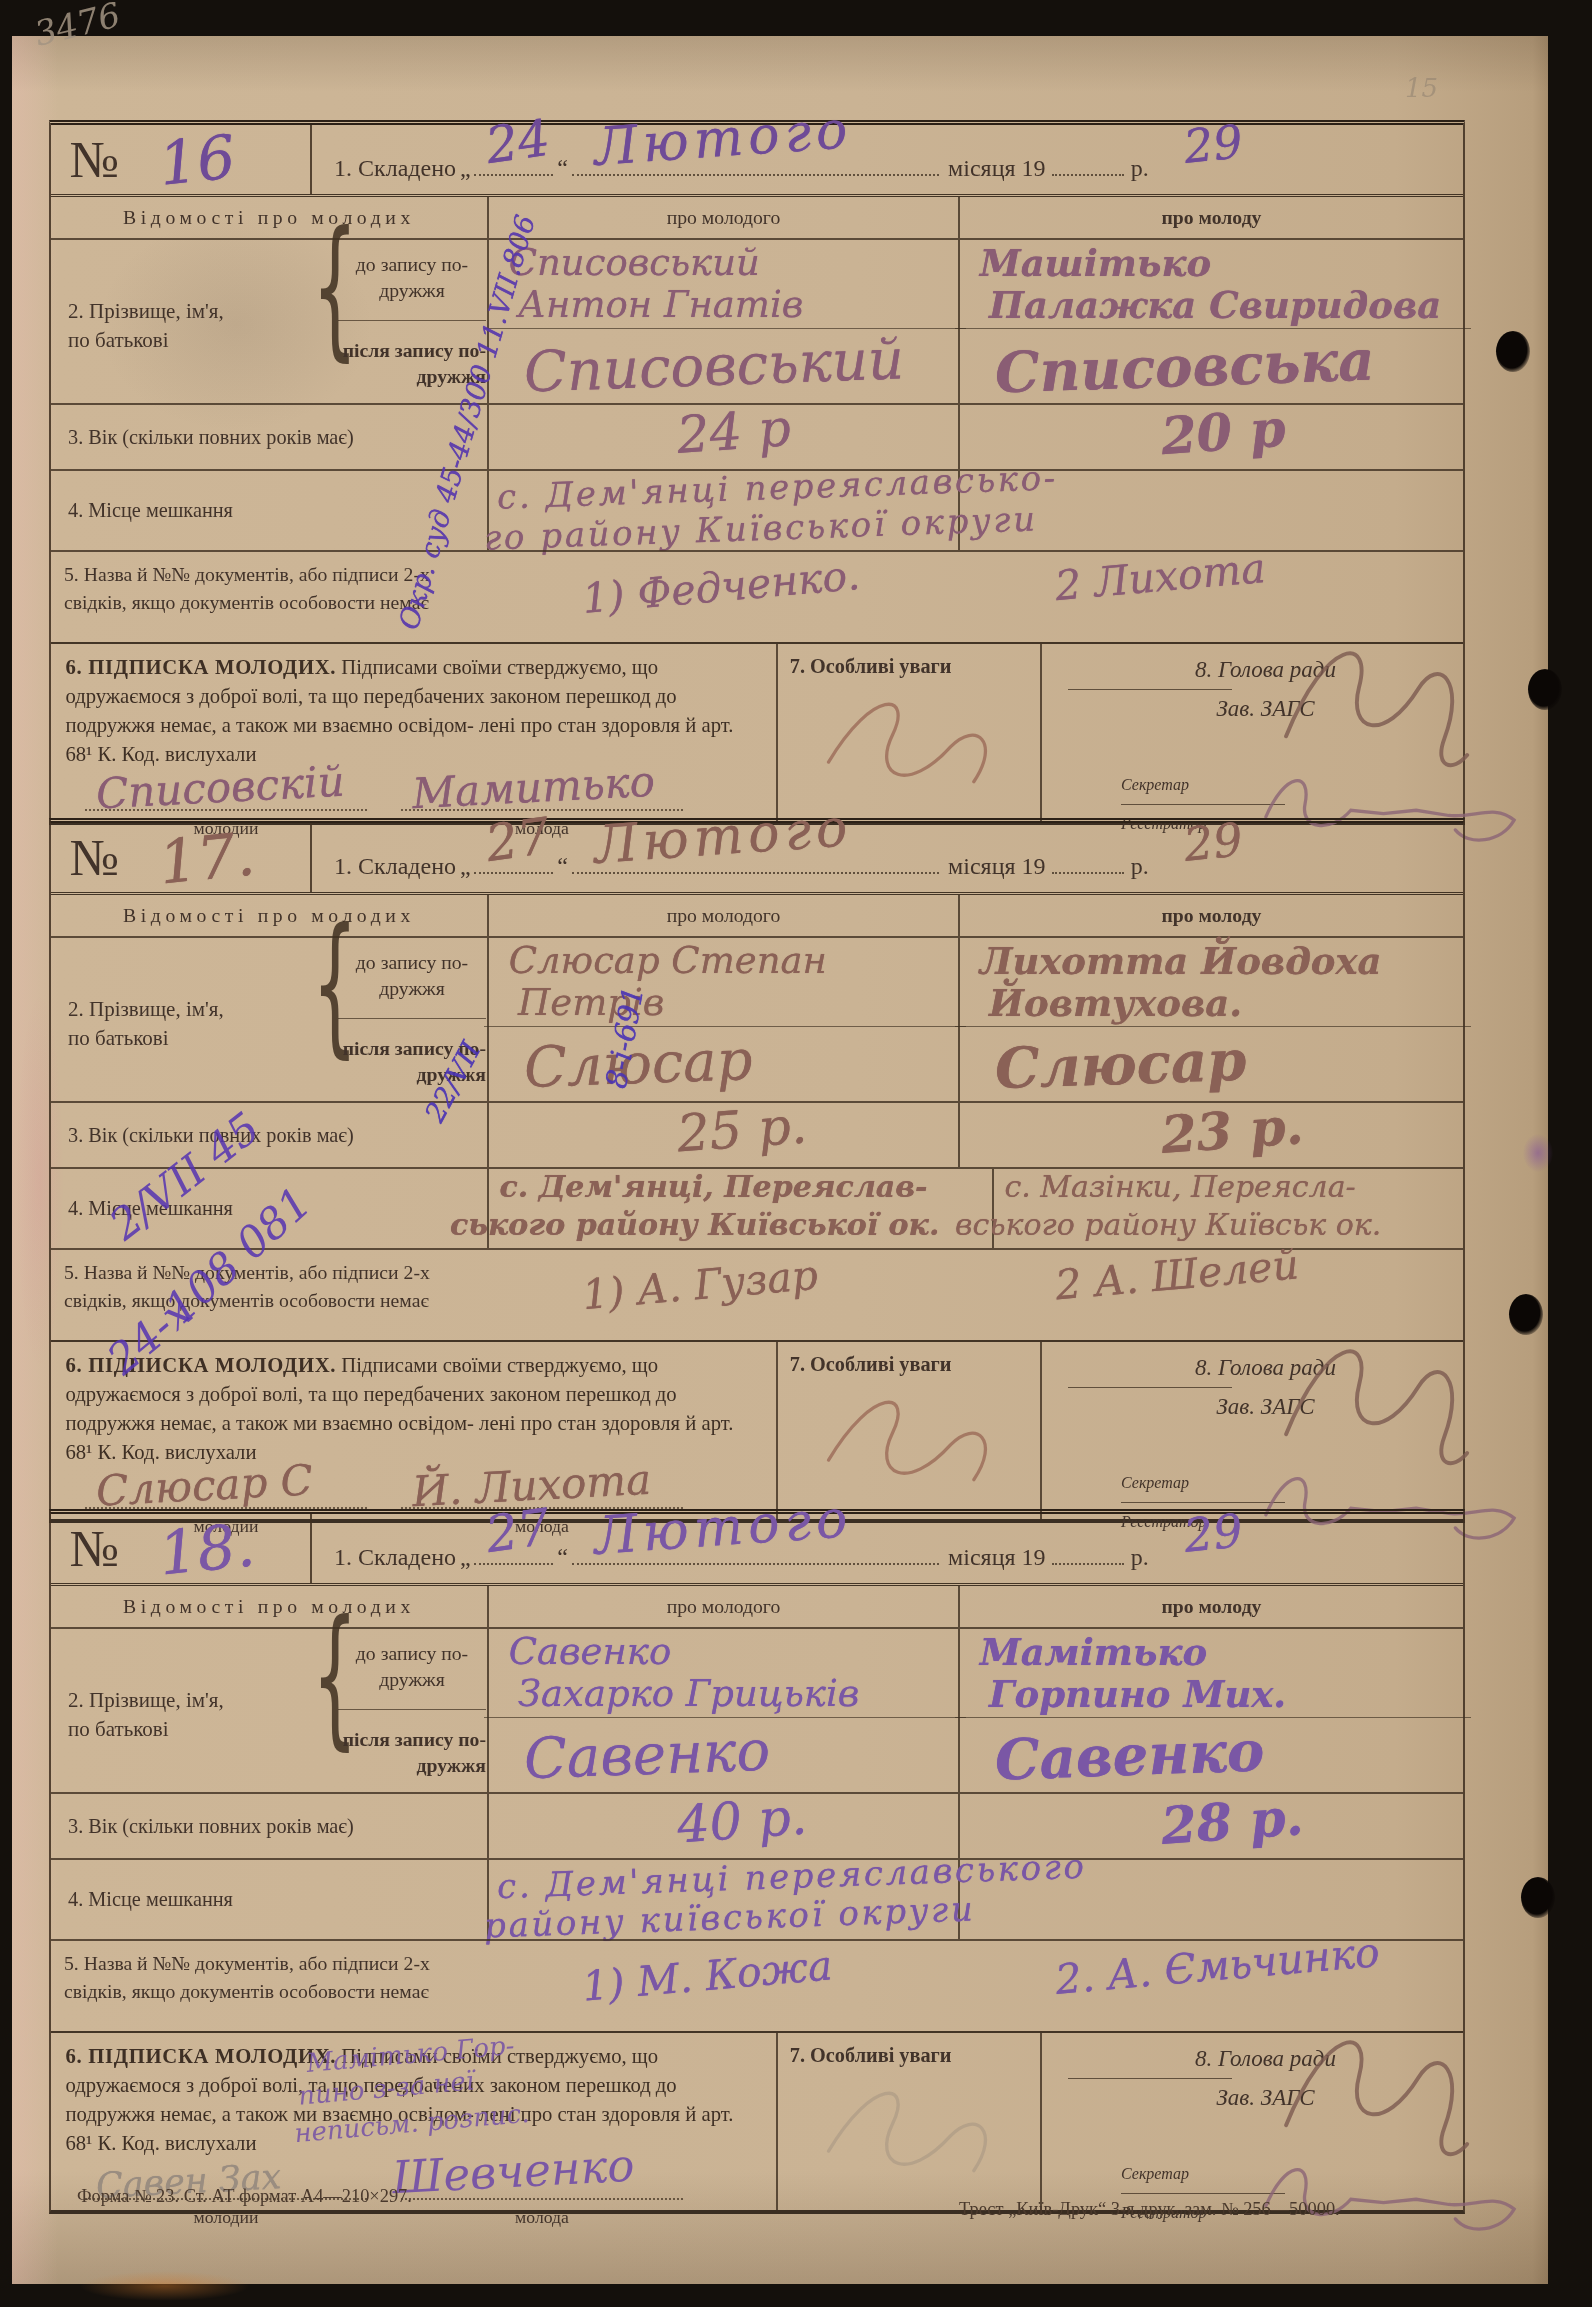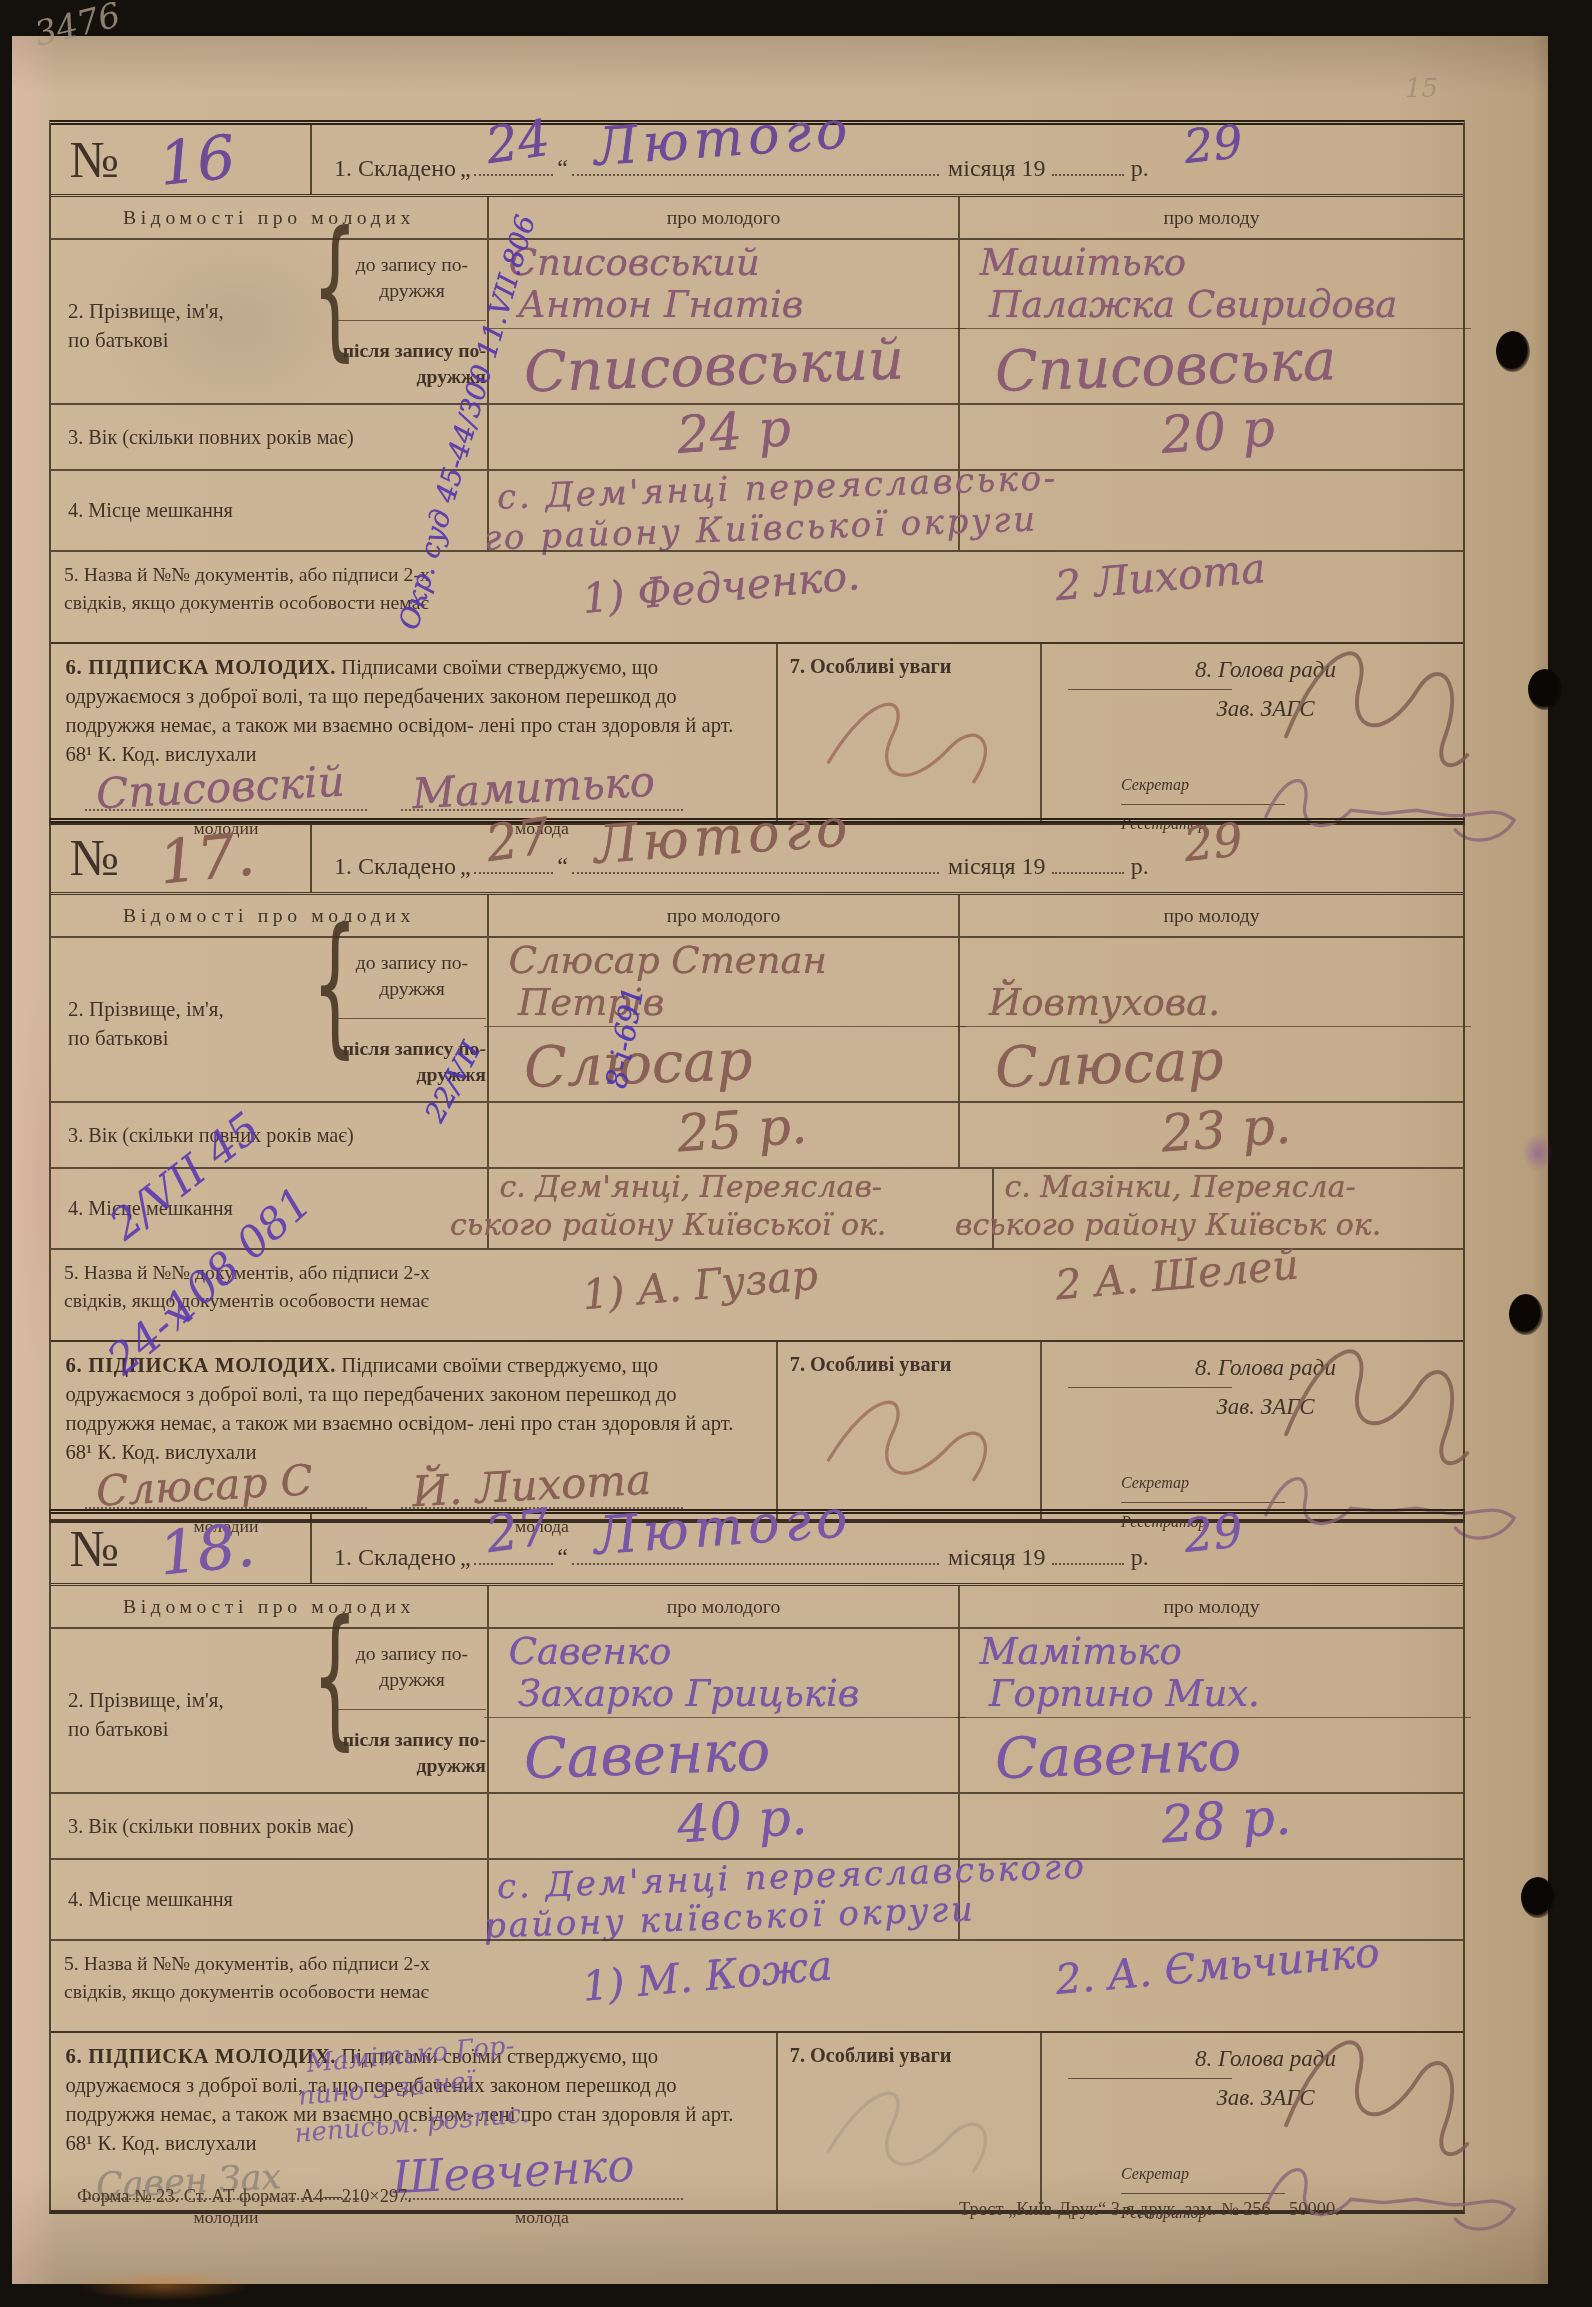--- a/index.html
+++ b/index.html
@@ -46,21 +46,21 @@
   .row-head{border-top:none;height:69px;display:flex;}
   .row-cols{height:41px;display:flex;border-top:3.3px double rgba(52,39,26,.9);}
   .row-names{height:163px;display:flex;}
   .row-age{height:64px;display:flex;text-align:right;}
   .row-res{height:79px;display:flex;}
   .row-docs{height:90px;}
   .row-sign{height:177px;display:flex;border-top:2.6px solid rgba(52,39,26,.9);}
   .cell{position:relative;}
   .c-label{width:436px;}
   .c-groom{width:469px;border-left:2.6px double rgba(62,47,32,.8);}
-  .c-bride{width:507px;border-left:2px solid rgba(62,47,32,.8);flex:1;}
+  .c-bride{width:507px;border-left:2px solid rgba(62,47,32,.8);flex:1;font-weight:bold;}
 
   .print{color:#42332a;}
   .it{font-style:italic;}
 
   
   .cell-no{width:259px;border-right:2px solid rgba(62,47,32,.85);display:flex;align-items:center;}
   .no-sym{font-size:52px;margin-left:18.4px;letter-spacing:1.3px;}
   .hw{font-family:"DejaVu Serif",serif;font-style:italic;color:var(--hwc);
       text-shadow:0 0 0.7px currentColor;white-space:nowrap;}
   .hw-no{font-size:60px;color:var(--hwn);margin-left:39px;transform:rotate(-6deg);}
@@ -375,20 +375,21 @@
           </div>
         </div>
       </div>
       <div class="cell c-groom">
         <div class="hw bw1">Слюсар Степан</div>
         <div class="hw bw2">Петрів</div>
         <div class="midrule"></div>
         <div class="hw aw">Слюсар</div>
       </div>
       <div class="cell c-bride">
+        <div class="hw bw1">Лихотта Йовдоха</div>
         <div class="hw bw2">Йовтухова.</div>
         <div class="midrule"></div>
         <div class="hw aw">Слюсар</div>
       </div>
     </div>
 
     <div class="row row-age">
       <div class="cell c-label">
         <span class="print">3. Вік (скільки повних років має)</span>
       </div>

